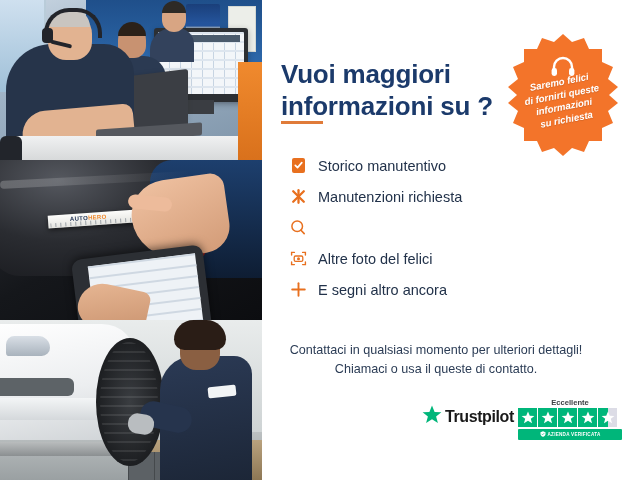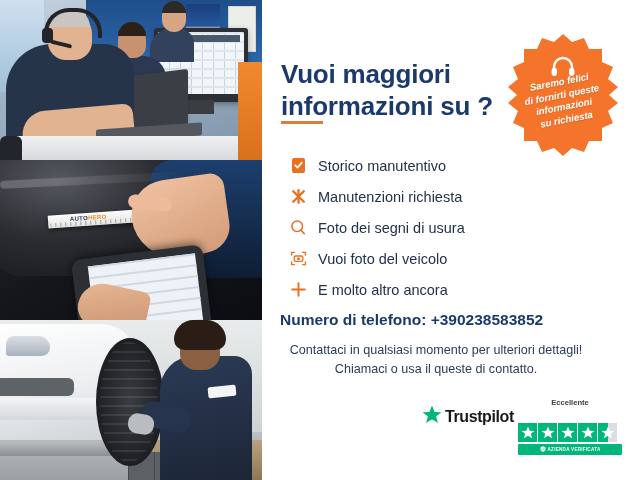--- a/index.html
+++ b/index.html
@@ -407,21 +407,21 @@
   .tp-right {
     position: absolute;
     left: 96px; top: 0;
     width: 104px;
   }
   .tp-rating {
     color: #3d4044;
     font-size: 7.6px;
     font-weight: bold;
     text-align: center;
-    padding-bottom: 16px;
+    padding-bottom: 1px;
   }
   .tp-stars {
     display: flex;
     gap: 1px;
   }
   .tp-star {
     width: 19px; height: 19px;
     background: #00b67a;
     display: flex; align-items: center; justify-content: center;
     position: relative;
@@ -555,54 +555,52 @@
         <span class="feature-label">Manutenzioni richiesta</span>
       </li>
 
       <li class="feature-item">
         <span class="feature-icon">
           <svg width="16" height="17" viewBox="0 0 16 17">
             <circle cx="7.2" cy="7.2" r="5.3" stroke="#e8701f" stroke-width="1.5" fill="none"></circle>
             <line x1="11" y1="11.2" x2="14.2" y2="14.6" stroke="#e8701f" stroke-width="1.6" stroke-linecap="round"></line>
           </svg>
         </span>
-        <span class="feature-label">Foto dei segni di usura</span>
       </li>
 
       <li class="feature-item">
         <span class="feature-icon">
           <svg width="17" height="17" viewBox="0 0 17 17">
             <g stroke="#e8701f" stroke-width="1.4" fill="none" stroke-linecap="round">
               <path d="M1.6 5 V2.4 H4.4"></path>
               <path d="M12.6 2.4 H15.4 V5"></path>
               <path d="M15.4 12 V14.6 H12.6"></path>
               <path d="M4.4 14.6 H1.6 V12"></path>
             </g>
             <rect x="4.2" y="6" width="8.6" height="5.4" rx="1.4" stroke="#e8701f" stroke-width="1.3" fill="none"></rect>
             <circle cx="8.5" cy="8.7" r="1.5" fill="#e8701f"></circle>
           </svg>
         </span>
-        <span class="feature-label">Vuoi foto del veicolo</span>
+        <span class="feature-label">Altre foto del felici</span>
       </li>
 
       <li class="feature-item">
         <span class="feature-icon">
           <svg width="17" height="17" viewBox="0 0 17 17">
             <g stroke="#e8701f" stroke-width="1.9" stroke-linecap="round">
               <line x1="8.5" y1="2.2" x2="8.5" y2="14.8"></line>
               <line x1="2.2" y1="8.5" x2="14.8" y2="8.5"></line>
             </g>
           </svg>
         </span>
-        <span class="feature-label">E molto altro ancora</span>
+        <span class="feature-label">E segni altro ancora</span>
       </li>
 
     </ul>
 
-    <div class="phone-line">Numero di telefono: +390238583852</div>
 
     <div class="contact-text">
       <span>Contattaci in qualsiasi momento per ulteriori dettagli!</span>
       <span>Chiamaci o usa il queste di contatto.</span>
     </div>
 
     <div class="badge">
       <svg width="126" height="126" viewBox="0 0 126 126">
         <path fill="#f3742a" d="
           M63 2

